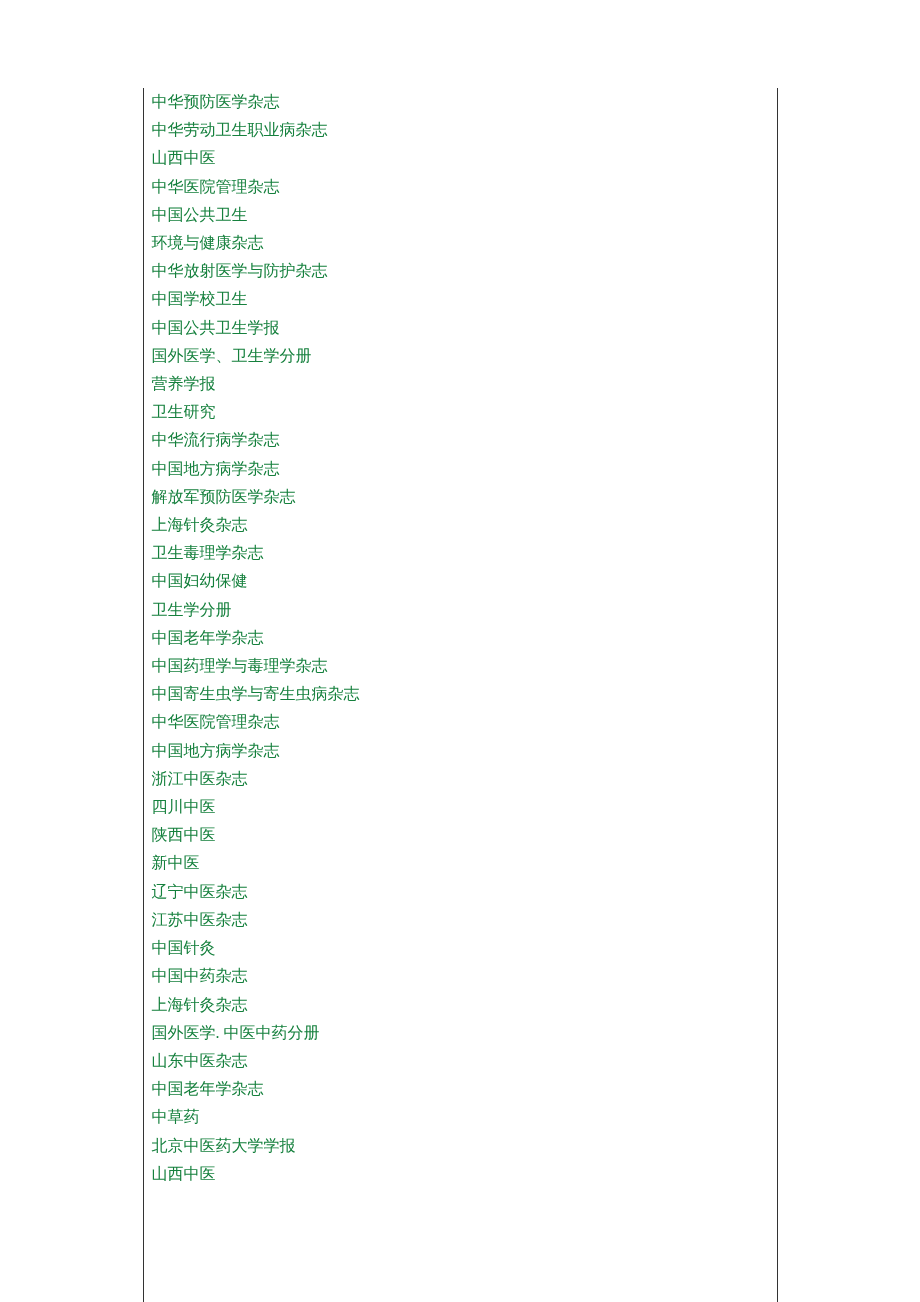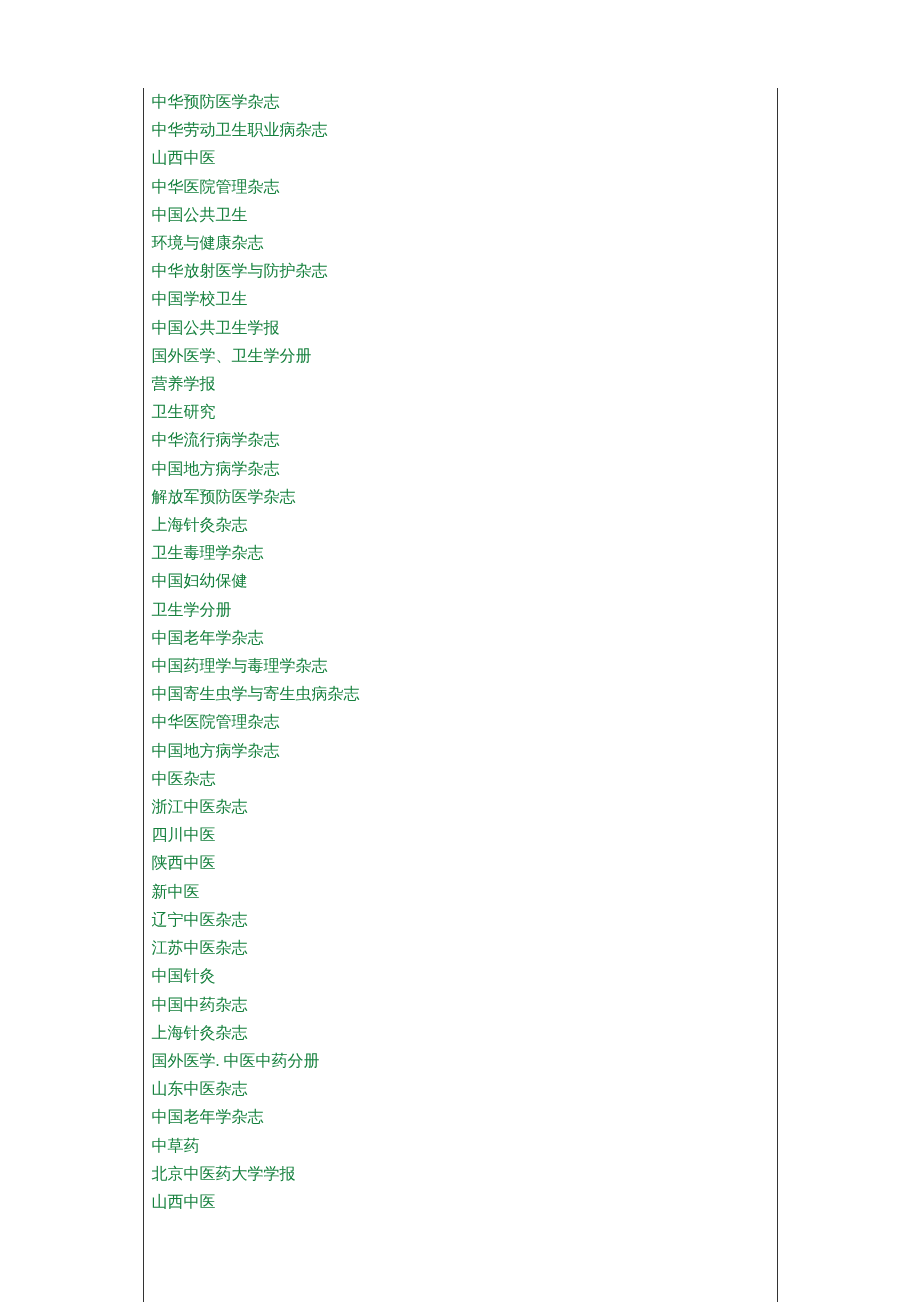--- a/index.html
+++ b/index.html
@@ -49,21 +49,20 @@
       <div class="item">解放军预防医学杂志</div>
       <div class="item">上海针灸杂志</div>
       <div class="item">卫生毒理学杂志</div>
       <div class="item">中国妇幼保健</div>
       <div class="item">卫生学分册</div>
       <div class="item">中国老年学杂志</div>
       <div class="item">中国药理学与毒理学杂志</div>
       <div class="item">中国寄生虫学与寄生虫病杂志</div>
       <div class="item">中华医院管理杂志</div>
       <div class="item">中国地方病学杂志</div>
-      <div class="item">中医杂志</div>
       <div class="item">浙江中医杂志</div>
       <div class="item">四川中医</div>
       <div class="item">陕西中医</div>
       <div class="item">新中医</div>
       <div class="item">辽宁中医杂志</div>
       <div class="item">江苏中医杂志</div>
       <div class="item">中国针灸</div>
       <div class="item">中国中药杂志</div>
       <div class="item">上海针灸杂志</div>
       <div class="item">国外医学. 中医中药分册</div>

